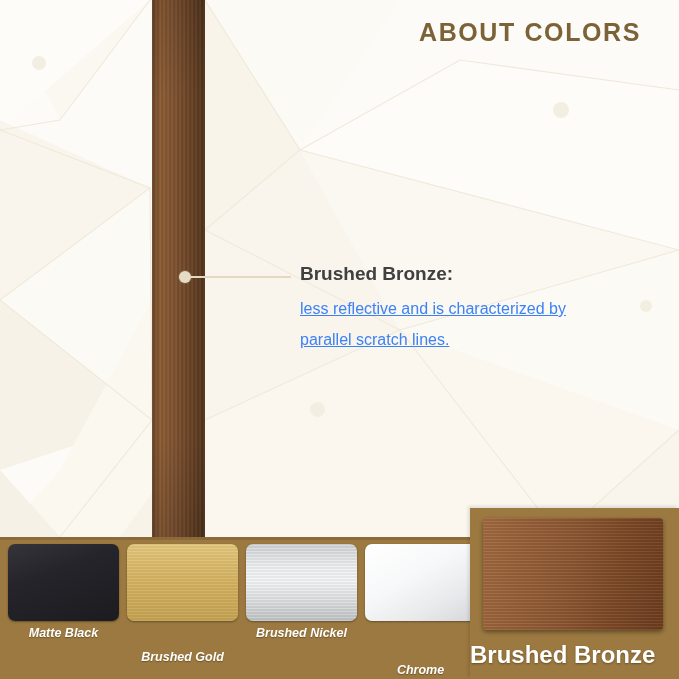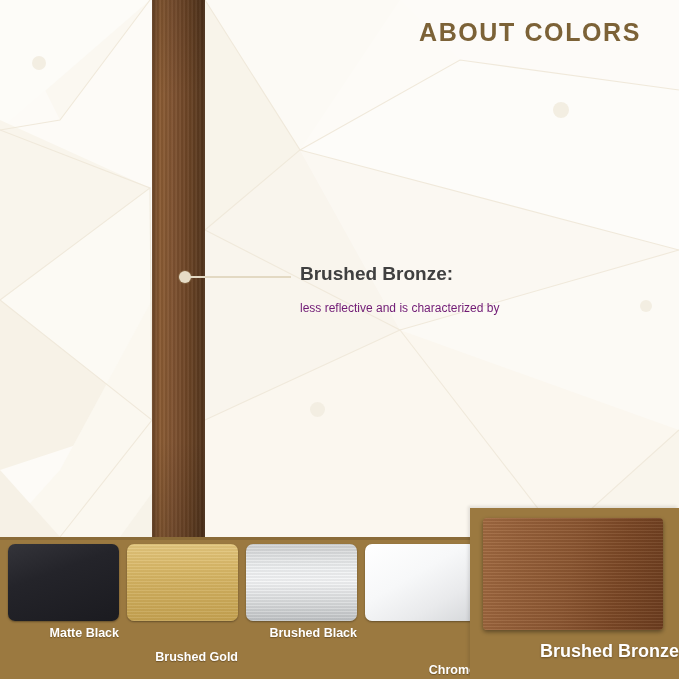--- a/index.html
+++ b/index.html
@@ -65,22 +65,22 @@
 
   
   .text-block{
     position:absolute;left:300px;top:264px;width:360px;
   }
   .desc-heading{
     font-size:19px;font-weight:bold;color:#404040;
     margin:0 0 10px 0;line-height:1.0;
   }
   .desc-line{
-    font-size:12px;color:#701a75;
-    line-height:31px;white-space:nowrap;
+    font-size:16px;color:#3b82f6;
+    line-height:31px;white-space:nowrap;text-decoration:underline;
   }
 
   
   .bottom-bar{
     position:absolute;left:0;top:537px;
     width:679px;height:142px;
     background:#9b7940;
   }
   .bar-top-edge{
     position:absolute;left:0;top:537px;width:679px;height:3px;
@@ -89,22 +89,23 @@
 
   
   .swatch{
     position:absolute;
     border-radius:7px;
     box-shadow:0 1px 2px rgba(0,0,0,.35);
   }
   .sw-label{
     position:absolute;
     font-size:12.5px;font-weight:bold;color:#ffffff;
-    text-align:right;white-space:nowrap;
+    text-align:center;white-space:nowrap;
     text-shadow:0 1px 1px rgba(60,40,10,.45);
+    font-style:italic;
   }
 
   .sw-black{
     background:
       linear-gradient(160deg,#34343a 0%,#24242a 38%,#1b1b20 100%);
   }
   .sw-gold{
     background:
       repeating-linear-gradient(0deg,
         rgba(255,255,255,0.16) 0px,
@@ -142,22 +143,22 @@
     background:
       repeating-linear-gradient(0deg,
         rgba(255,225,195,0.16) 0px,
         rgba(255,225,195,0.0) 1px,
         rgba(60,25,5,0.16) 2px,
         rgba(0,0,0,0.0) 3px),
       linear-gradient(100deg,#a06a42 0%,#95603a 22%,#8a5632 48%,#794726 74%,#6a3c1f 100%);
   }
   .bronze-label{
     position:absolute;left:470px;top:641px;width:209px;
-    text-align:right;
-    font-size:18px;font-weight:bold;color:#ffffff;
+    text-align:left;
+    font-size:24px;font-weight:bold;color:#ffffff;
     text-shadow:0 1px 2px rgba(60,40,10,.5);
     white-space:nowrap;
   }
 </style>
 </head>
 <body>
 
 <div id="stage">
 
   <svg class="poly-layer" viewBox="0 0 679 679" preserveAspectRatio="none">
@@ -202,33 +203,34 @@
   <div class="wood-column"></div>
 
   <div class="title">ABOUT COLORS</div>
 
   <div class="callout-dot"></div>
   <div class="callout-line"></div>
 
   <div class="text-block">
     <div class="desc-heading">Brushed Bronze:</div>
     <div class="desc-line">less reflective and is characterized by</div>
+    <div class="desc-line">parallel scratch lines.</div>
   </div>
 
   <div class="bottom-bar"></div>
   <div class="bar-top-edge"></div>
 
   <div class="swatch sw-black" style="left:8px;top:544px;width:111px;height:77px;"></div>
   <div class="sw-label" style="left:8px;top:626px;width:111px;">Matte Black</div>
 
   <div class="swatch sw-gold" style="left:127px;top:544px;width:111px;height:77px;"></div>
   <div class="sw-label" style="left:127px;top:650px;width:111px;">Brushed Gold</div>
 
   <div class="swatch sw-nickel" style="left:246px;top:544px;width:111px;height:77px;"></div>
-  <div class="sw-label" style="left:246px;top:626px;width:111px;">Brushed Black</div>
+  <div class="sw-label" style="left:246px;top:626px;width:111px;">Brushed Nickel</div>
 
   <div class="swatch sw-chrome" style="left:365px;top:544px;width:111px;height:77px;"></div>
   <div class="sw-label" style="left:365px;top:663px;width:111px;">Chrome</div>
 
   <div class="bronze-panel"></div>
   <div class="bronze-swatch"></div>
   <div class="bronze-label">Brushed Bronze</div>
 
 </div>
 

